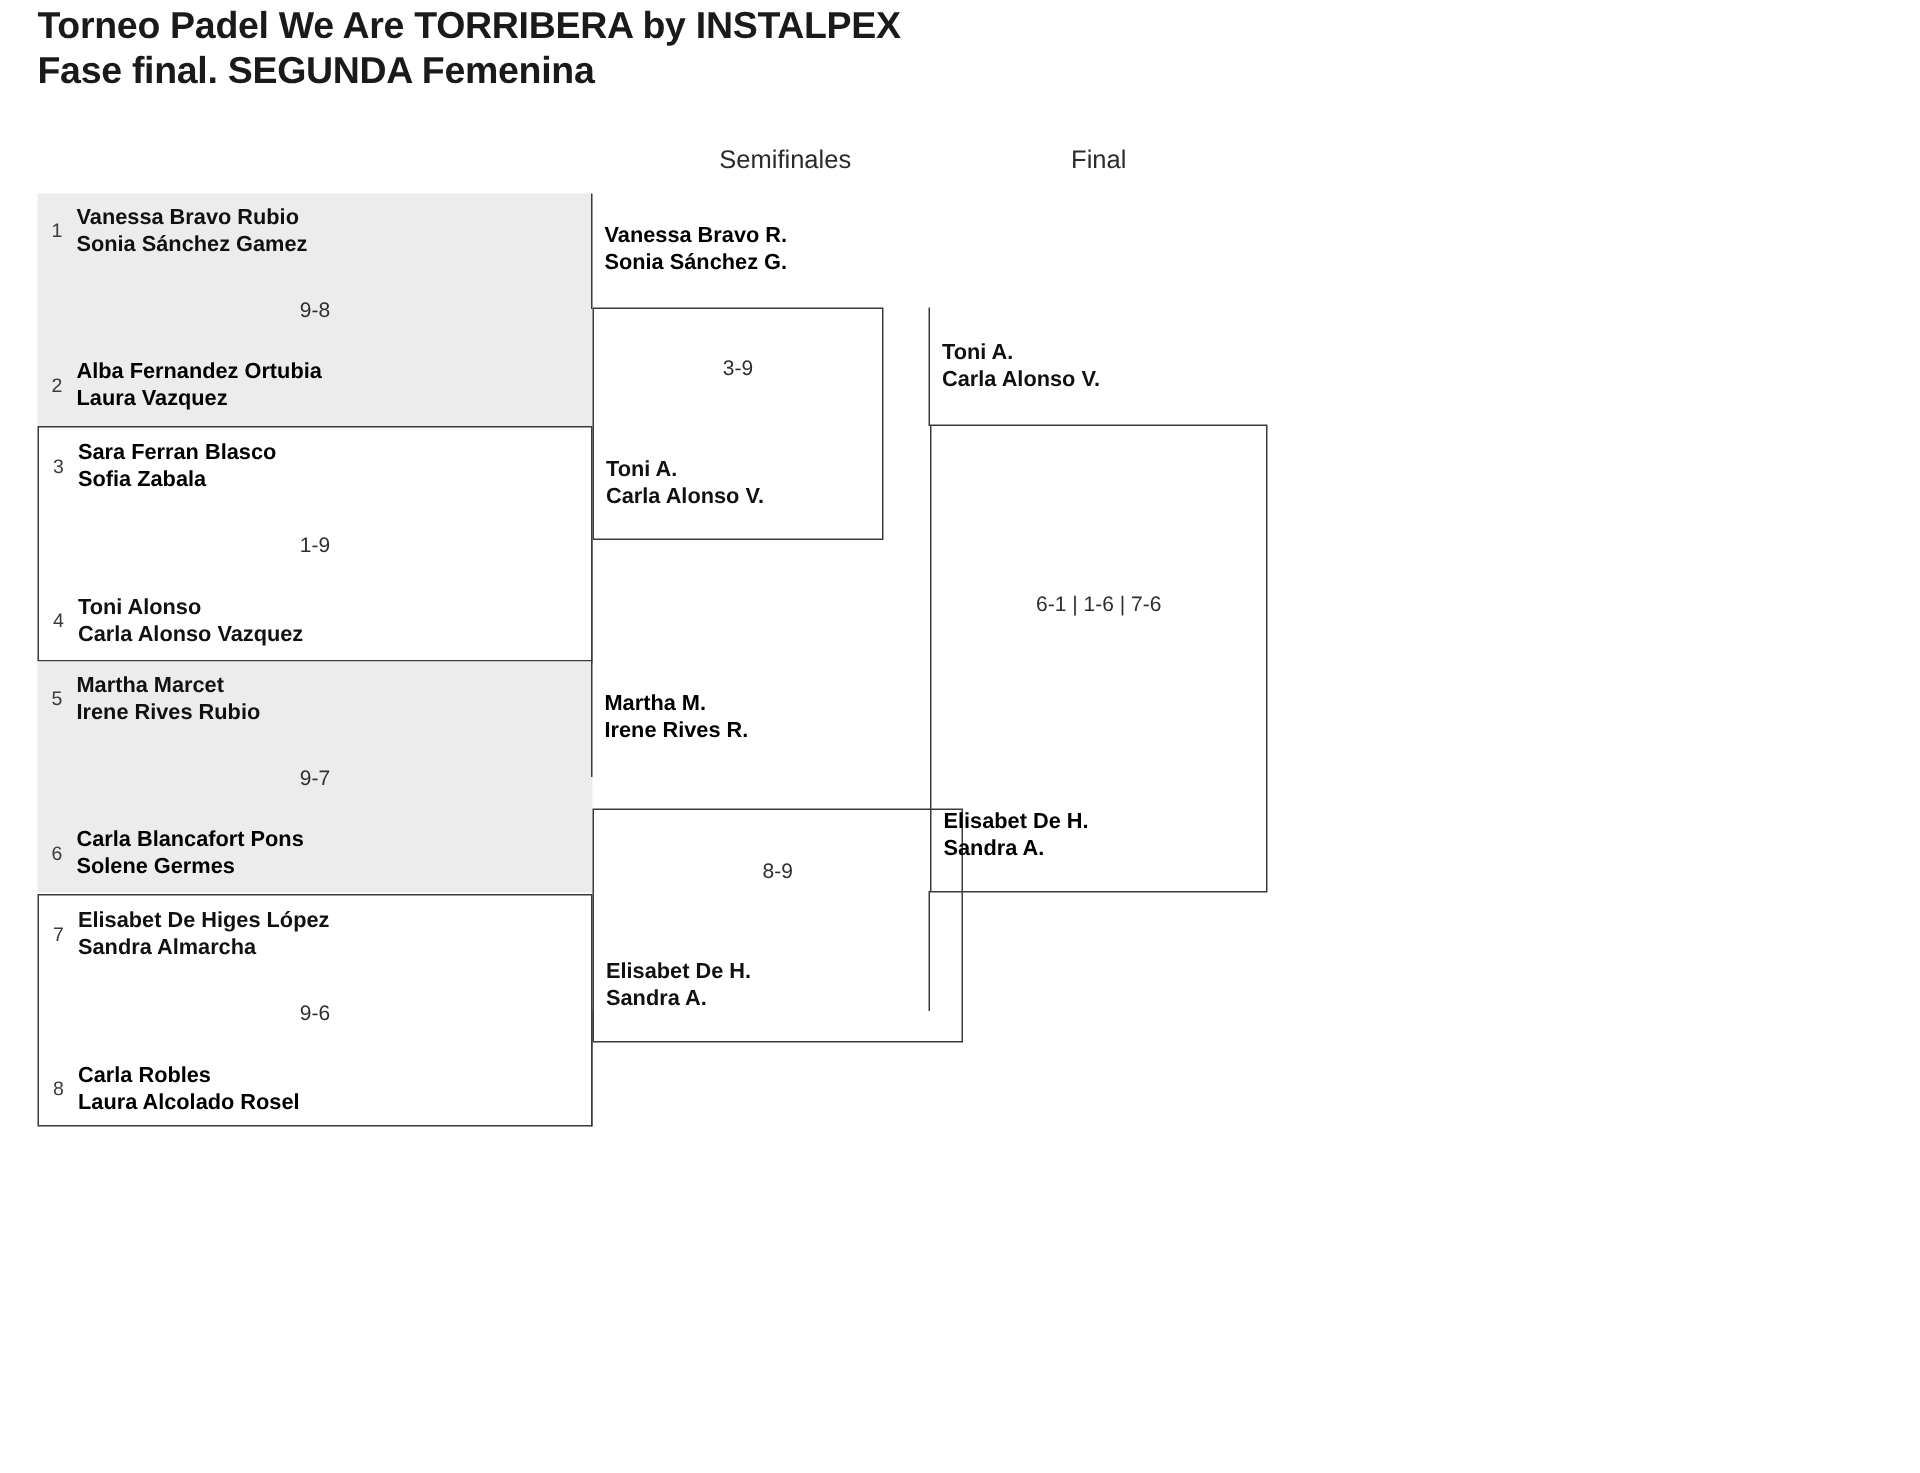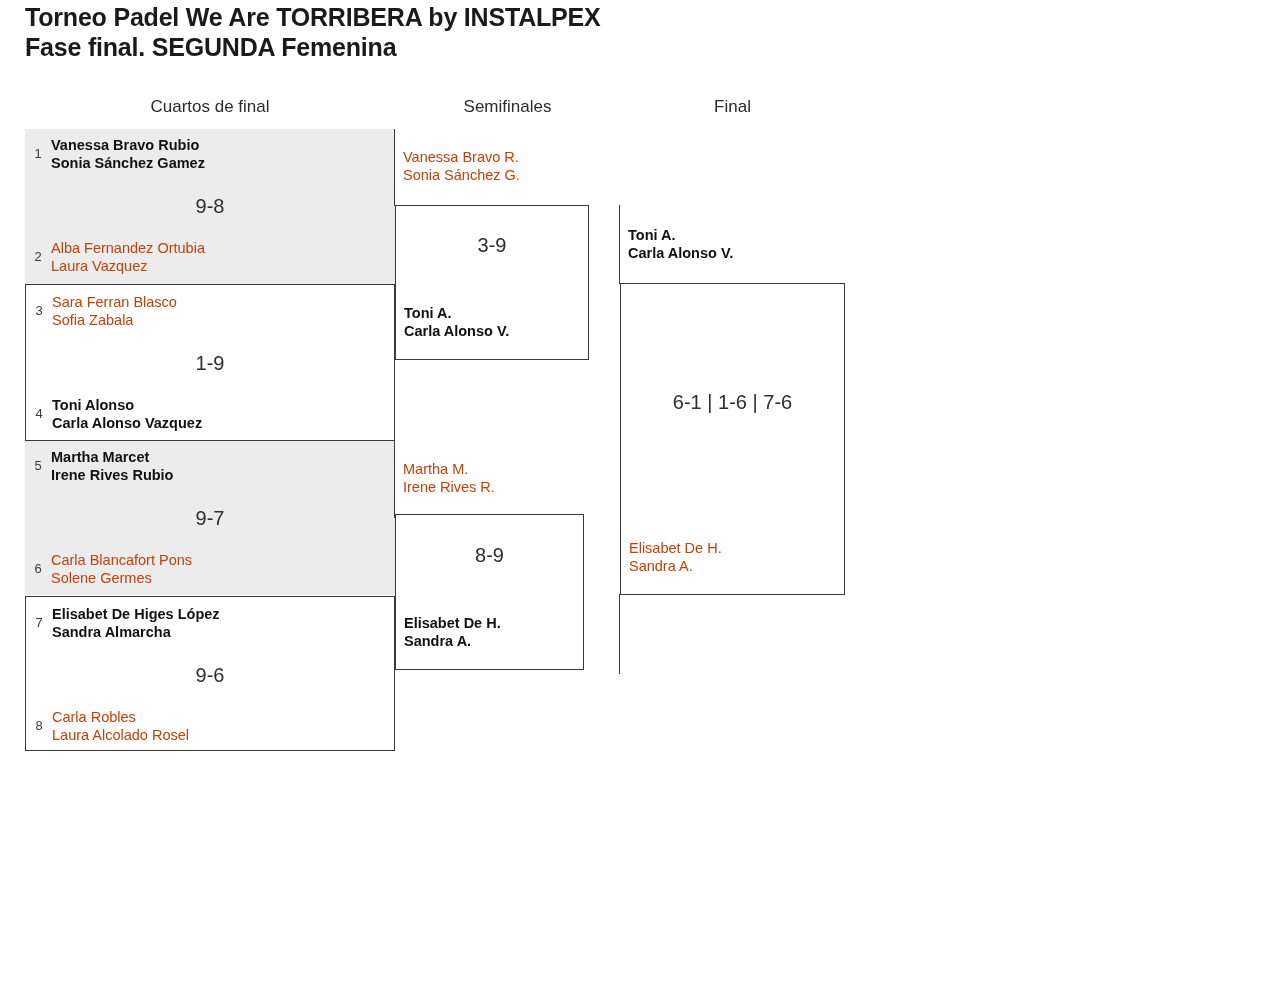--- a/index.html
+++ b/index.html
@@ -21,60 +21,59 @@
   }
   .logo { position: absolute; left: 1045px; top: 4px; width: 232px; height: 62px; }
 
   
   .round-head {
     position: absolute; top: 96px;
     font-size: 17px; color: #2b2b2b; text-align: center;
     line-height: 22px;
   }
   .rh-qf { left: 0px;   width: 370px; }
-  .rh-sf { left: 370px; width: 225px; }
+  .rh-sf { left: 386px; width: 225px; }
   .rh-f  { left: 595px; width: 225px; }
 
   
   .mbox { position: absolute; }
   .mbox.shaded { background: #ececec; }
   .mbox.bordered { border: 1px solid #3a3a3a; }
 
   .team {
     position: absolute; left: 0; right: 0;
     display: flex; align-items: center;
   }
   .seed {
     width: 26px; flex: 0 0 26px;
     font-size: 13px; color: #3c3c3c; text-align: center;
     line-height: 14px;
   }
   .names { font-size: 14.5px; line-height: 18px; white-space: pre; }
   .names.win  { font-weight: bold; color: #111111; }
-  .names.lose { font-weight: normal; color: #c2410c; }
+  .names.lose { font-weight: bold; color: #000000; }
   .names.noseed { padding-left: 8px; }
 
   .score {
     position: absolute; left: 0; right: 0;
-    text-align: center; font-size: 20px; color: #2e2e2e; line-height: 18px;
+    text-align: center; font-size: 14px; color: #2e2e2e; line-height: 18px;
   }
 
   
   .vline { position: absolute; width: 1px; background: #3a3a3a; }
 </style>
 </head>
 <body>
 
 <div id="page">
 
   <div class="header-title"><span>Torneo Padel We Are TORRIBERA by INSTALPEX</span>
 <span>Fase final. SEGUNDA Femenina</span></div>
 
 
-  <div class="round-head rh-qf">Cuartos de final</div>
   <div class="round-head rh-sf">Semifinales</div>
   <div class="round-head rh-f">Final</div>
 
   <div class="mbox shaded" style="left:0px; top:129px; width:370px; height:155px;">
     <div class="team" style="top:7px;">
       <span class="seed">1</span>
       <span class="names win"><span>Vanessa Bravo Rubio</span><br><span>Sonia Sánchez Gamez</span></span>
     </div>
     <div class="score" style="top:68px;">9-8</div>
     <div class="team" style="top:110px;">
@@ -127,21 +126,21 @@
     <div class="score" style="top:30px;">3-9</div>
     <div class="team" style="top:98px;">
       <span class="names win noseed"><span>Toni A.</span><br><span>Carla Alonso V.</span></span>
     </div>
   </div>
 
   <div class="team" style="left:370px; width:225px; top:460px;">
     <span class="names lose noseed"><span>Martha M.</span><br><span>Irene Rives R.</span></span>
   </div>
 
-  <div class="mbox bordered" style="left:370px; top:514px; width:189px; height:156px;">
+  <div class="mbox bordered" style="left:370px; top:539px; width:247px; height:156px;">
     <div class="score" style="top:31px;">8-9</div>
     <div class="team" style="top:99px;">
       <span class="names win noseed"><span>Elisabet De H.</span><br><span>Sandra A.</span></span>
     </div>
   </div>
 
   <div class="team" style="left:595px; width:225px; top:226px;">
     <span class="names win noseed"><span>Toni A.</span><br><span>Carla Alonso V.</span></span>
   </div>
 

